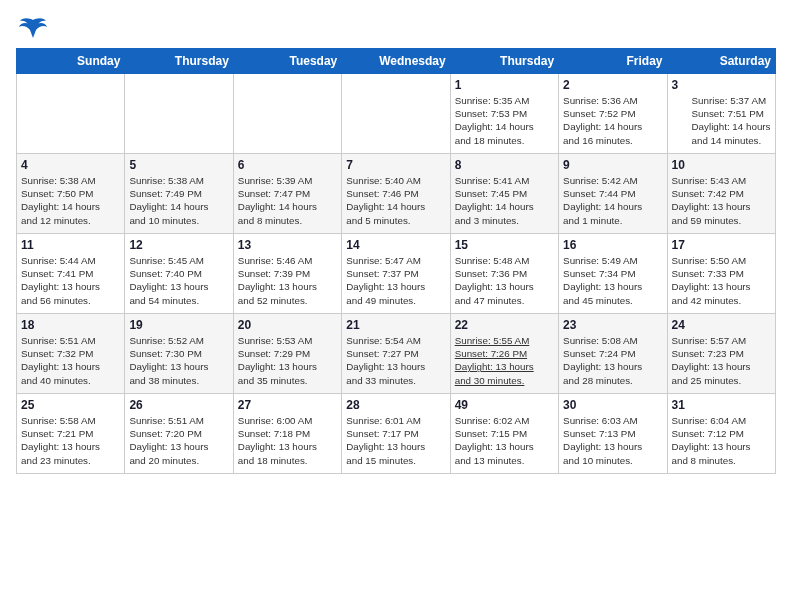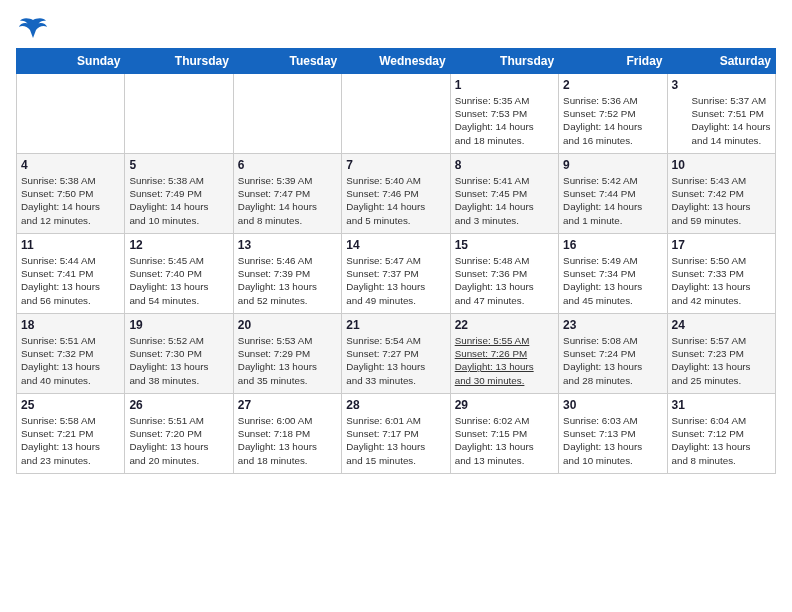--- a/index.html
+++ b/index.html
@@ -309,21 +309,21 @@
 and 18 minutes.</div>
         </td>
         <td>
           <span class="day-num">28</span>
           <div class="day-info" style="white-space: pre-line;">Sunrise: 6:01 AM
 Sunset: 7:17 PM
 Daylight: 13 hours
 and 15 minutes.</div>
         </td>
         <td>
-          <span class="day-num">29</span>
+          <span class="day-num">49</span>
           <div class="day-info" style="white-space: pre-line;">Sunrise: 6:02 AM
 Sunset: 7:15 PM
 Daylight: 13 hours
 and 13 minutes.</div>
         </td>
         <td>
           <span class="day-num">30</span>
           <div class="day-info" style="white-space: pre-line;">Sunrise: 6:03 AM
 Sunset: 7:13 PM
 Daylight: 13 hours

